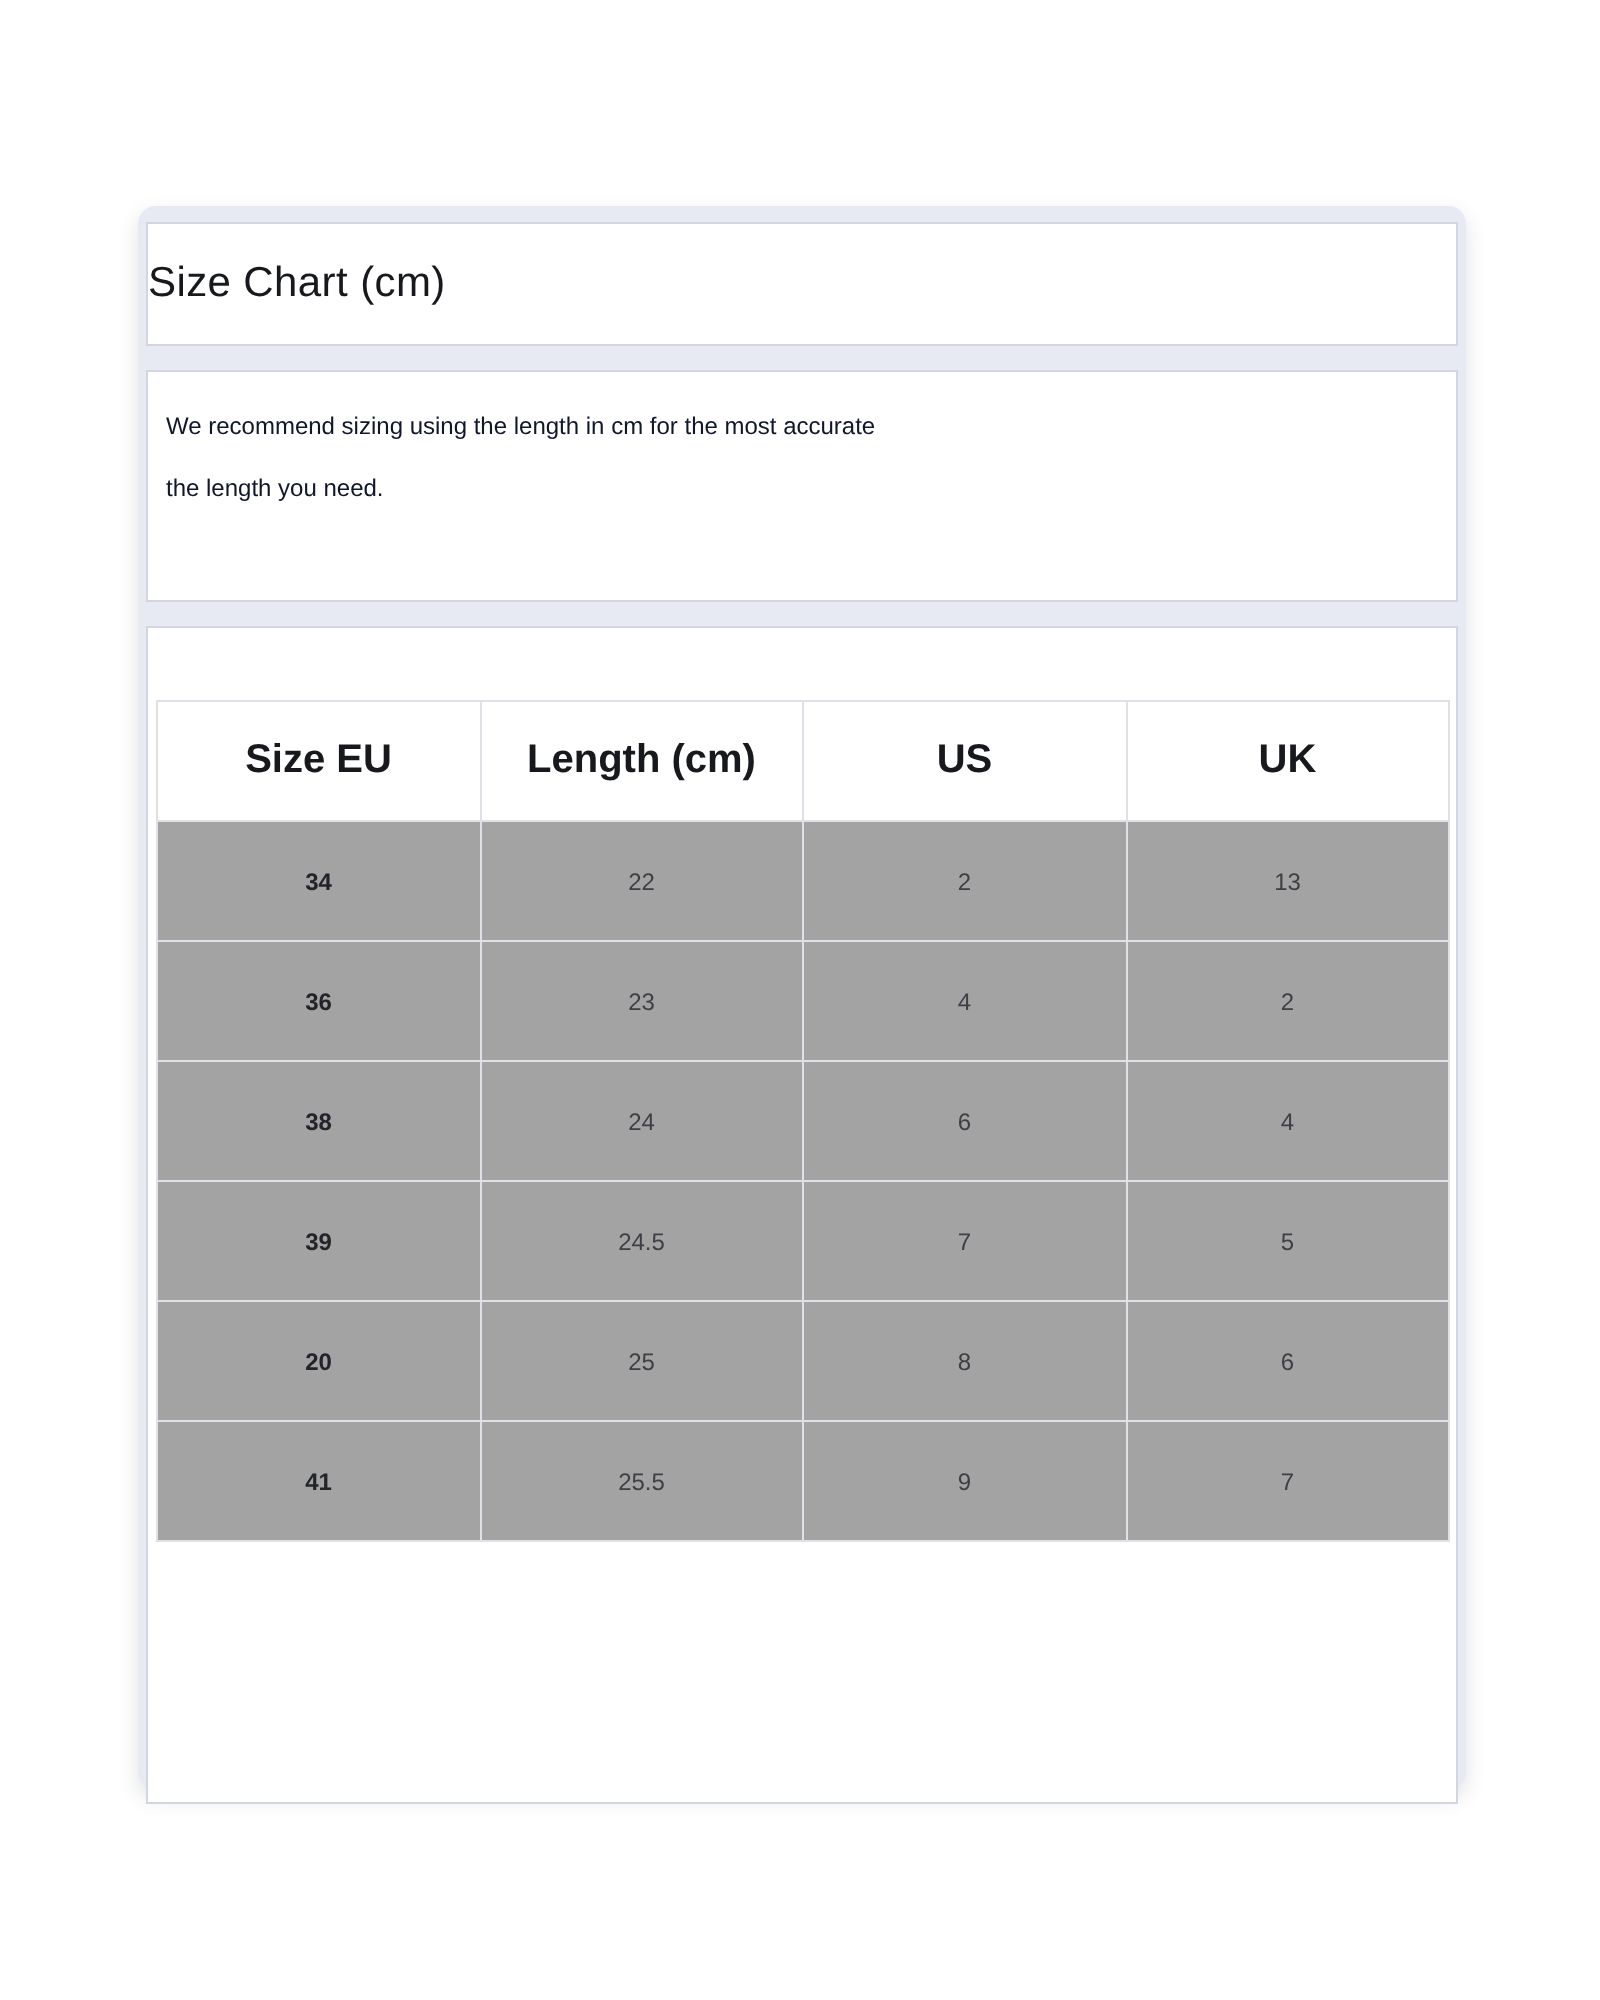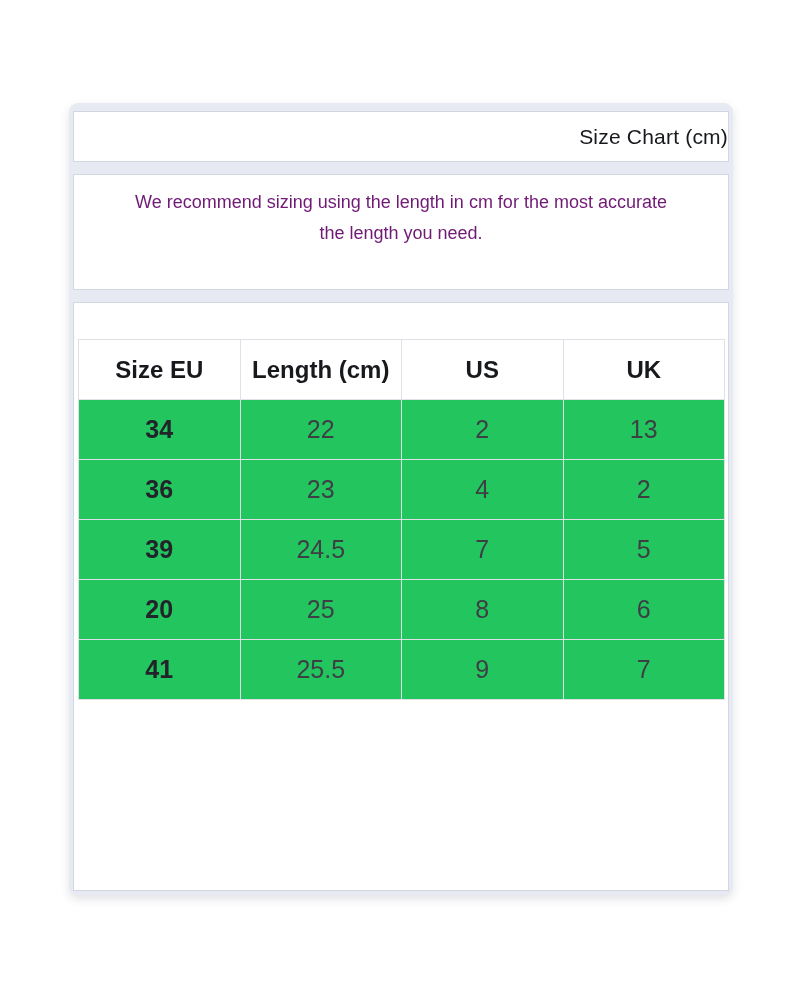--- a/index.html
+++ b/index.html
@@ -20,45 +20,44 @@
     box-shadow: 0 4px 10px rgba(60, 66, 92, 0.16);
     padding: 8px 4px 4px 4px;
   }
 
   .panel {
     background: #ffffff;
     border: 1px solid #d2d6e0;
   }
 
   .card-header {
-    height: 51px;
+    height: 62px;
     margin-bottom: 12px;
     display: flex;
     align-items: center;
-    justify-content: flex-end;
+    justify-content: flex-start;
   }
   .card-title {
     font-size: 21px;
     font-weight: 500;
     color: #17191d;
     letter-spacing: 0.2px;
   }
 
   .desc-panel {
     height: 116px;
     margin-bottom: 12px;
     padding: 12px 9px 0 9px;
     overflow: hidden;
   }
   .desc-line {
-    font-size: 18px;
+    font-size: 12px;
     line-height: 31px;
-    color: #701a75;
+    color: #0f172a;
     white-space: nowrap;
-    text-align: center;
   }
 
   .table-panel {
     height: 589px;
     padding: 36px 3px 3px 4px;
   }
 
   table.size-table {
     width: 100%;
     border-collapse: collapse;
@@ -66,30 +65,30 @@
   }
   .size-table th,
   .size-table td {
     border: 1px solid #e0e1e6;
     height: 60px;
     text-align: center;
     vertical-align: middle;
     padding: 0;
   }
   .size-table th {
-    font-size: 24px;
+    font-size: 20px;
     font-weight: 700;
     color: #17191d;
     background: #ffffff;
   }
   .size-table td {
-    font-size: 25px;
+    font-size: 12px;
     font-weight: 400;
     color: #3d3f45;
-    background: #22c55e;
+    background: #a3a3a3;
   }
   .size-table td.size-col {
     font-weight: 700;
     color: #222429;
   }
 </style>
 </head>
 <body>
 
 <div class="page">
@@ -122,20 +121,26 @@
               <td>2</td>
               <td>13</td>
             </tr>
             <tr>
               <td class="size-col">36</td>
               <td>23</td>
               <td>4</td>
               <td>2</td>
             </tr>
             <tr>
+              <td class="size-col">38</td>
+              <td>24</td>
+              <td>6</td>
+              <td>4</td>
+            </tr>
+            <tr>
               <td class="size-col">39</td>
               <td>24.5</td>
               <td>7</td>
               <td>5</td>
             </tr>
             <tr>
               <td class="size-col">20</td>
               <td>25</td>
               <td>8</td>
               <td>6</td>

